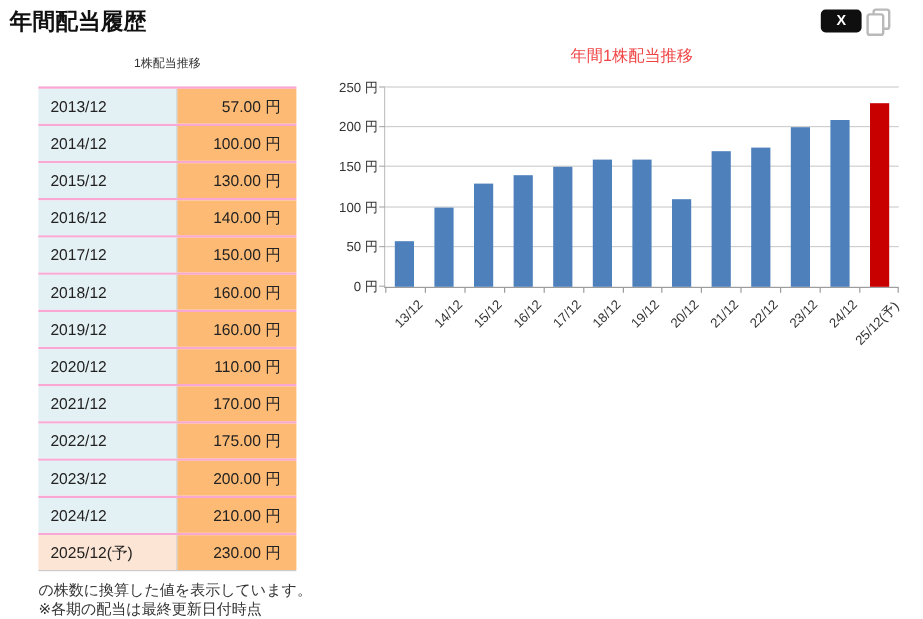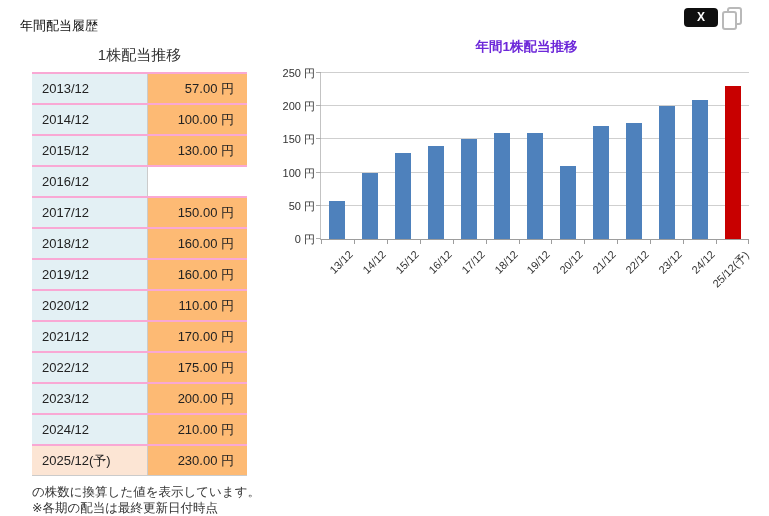--- a/index.html
+++ b/index.html
@@ -1,40 +1,40 @@
 <!DOCTYPE html>
 <html><head>
 <meta charset="utf-8">
 <style>
   html,body{margin:0;padding:0;background:#fff;}
   .page{position:relative;width:769px;height:516px;background:#fff;overflow:hidden;
         font-family:"Liberation Sans","DejaVu Sans",sans-serif;color:#222;}
   
-  .page-title{position:absolute;left:8px;top:5px;font-size:13px;font-weight:normal;color:#111;margin:12px;}
+  .page-title{position:absolute;left:8px;top:5px;font-size:19px;font-weight:bold;color:#111;margin:0;}
   .x-btn{position:absolute;left:684px;top:8px;width:34px;height:19px;background:#0f0f0f;border:none;
          border-radius:4px;color:#fff;font-size:12px;font-weight:bold;line-height:19px;text-align:center;
          cursor:pointer;padding:0;font-family:"Liberation Sans",sans-serif;}
   .copy-icon{position:absolute;left:722px;top:7px;width:20px;height:23px;cursor:pointer;}
   .copy-icon .back{position:absolute;right:0;top:0;width:11px;height:14px;border:2px solid #b9b9b9;border-radius:3px;}
   .copy-icon .front{position:absolute;left:0;bottom:0;width:11px;height:15px;border:2px solid #b9b9b9;border-radius:3px;background:#fff;}
   
   .left-panel{position:absolute;left:32px;top:40px;width:215px;}
-  .tbl-title{font-size:15px;color:#333;text-align:center;padding-top:6px;height:16px;margin-bottom:10px;}
+  .tbl-title{font-size:10px;color:#333;text-align:center;padding-top:6px;height:16px;margin-bottom:10px;}
   .div-table{width:215px;border-bottom:1px solid #cbcbcb;}
   .row{display:flex;height:29px;border-top:2px solid #f9a8d4;font-size:13px;}
   .cell{box-sizing:border-box;display:flex;align-items:center;}
   .cell.year{width:116px;background:#e3f0f4;padding-left:10px;border-right:1px solid #cbcbcb;}
   .cell.year.forecast{background:#fce5d4;}
   .cell.val{width:99px;justify-content:flex-end;padding-right:13px;background:#fdba74;}
   .footnote{margin-top:9px;font-size:12.5px;line-height:15.5px;color:#333;width:245px;}
   .footnote div{white-space:nowrap;}
   .streak-table{margin-top:12px;width:215px;display:flex;height:28px;border-top:1px solid #cbcbcb;border-bottom:1px solid #cbcbcb;font-size:13px;}
   
   .chart{position:absolute;left:288px;top:36px;width:477px;height:272px;}
-  .chart-title{position:absolute;left:0;right:0;top:2px;text-align:center;font-size:13.5px;font-weight:bold;color:#6d28d9;}
+  .chart-title{position:absolute;left:0;right:0;top:2px;text-align:center;font-size:13.5px;font-weight:normal;color:#ef4444;}
   .plot{position:absolute;left:32px;top:37px;width:428px;height:166px;
         border-left:1px solid #c3c3c3;border-bottom:1px solid #9d9d9d;
         display:flex;align-items:flex-end;}
   .gridline{position:absolute;left:0;right:0;height:1px;background:#cfcfcf;z-index:0;}
   .ytick{position:absolute;left:-5px;width:5px;height:1px;background:#aeaeae;}
   .ylabel{position:absolute;left:-42px;width:36px;text-align:right;font-size:11px;color:#333;transform:translateY(50%);}
   .slot{flex:1;display:flex;justify-content:center;align-items:flex-end;height:100%;z-index:1;}
   .bar{width:16px;}
   .xtick{position:absolute;bottom:-5px;width:1px;height:4px;background:#9d9d9d;}
   .xlabels{position:absolute;left:32px;top:204px;width:428px;height:64px;display:flex;}
@@ -67,20 +67,21 @@
         <div class="row">
           <div class="cell year">2014/12</div>
           <div class="cell val">100.00 円</div>
         </div>
         <div class="row">
           <div class="cell year">2015/12</div>
           <div class="cell val">130.00 円</div>
         </div>
         <div class="row">
           <div class="cell year">2016/12</div>
+          <div class="cell val">140.00 円</div>
         </div>
         <div class="row">
           <div class="cell year">2017/12</div>
           <div class="cell val">150.00 円</div>
         </div>
         <div class="row">
           <div class="cell year">2018/12</div>
           <div class="cell val">160.00 円</div>
         </div>
         <div class="row">

